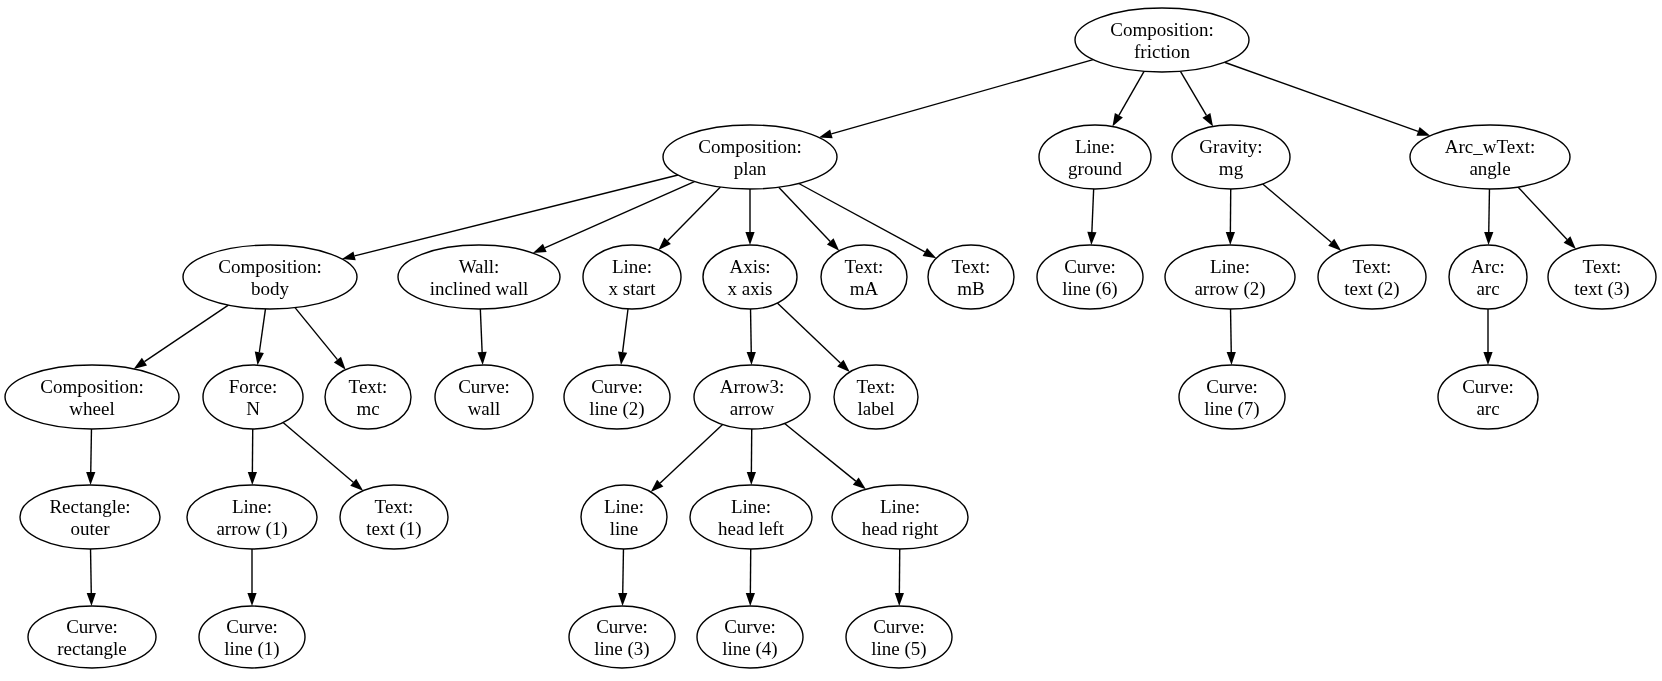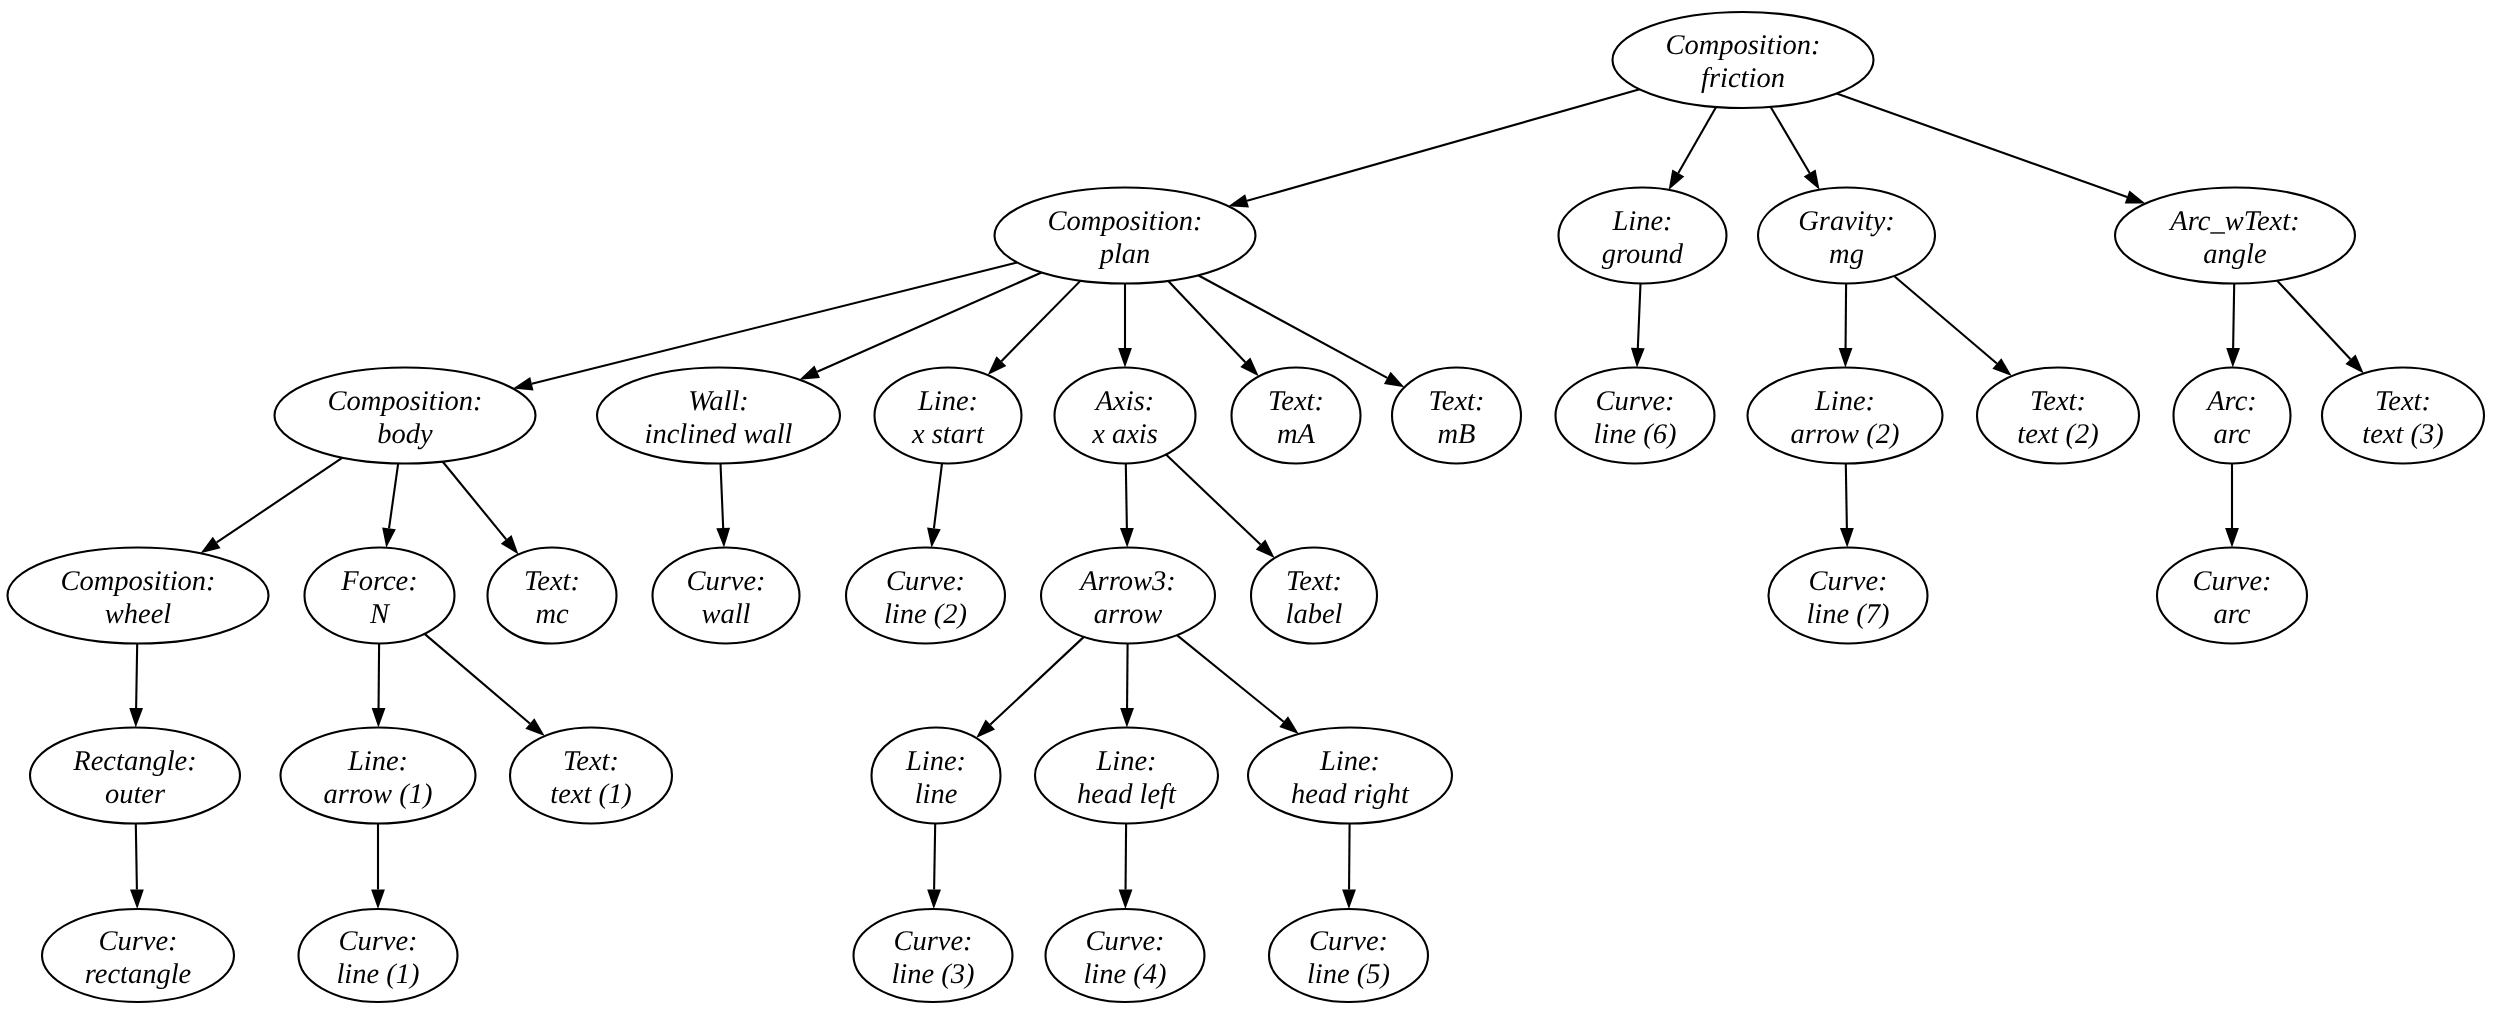--- a/index.html
+++ b/index.html
@@ -6,21 +6,20 @@
     margin: 0;
     padding: 0;
     background: #ffffff;
   }
   .canvas {
     position: relative;
     width: 1662px;
     height: 681px;
     background: #ffffff;
     overflow: hidden;
-    font-style: italic;
   }
   svg text {
     font-family: "Liberation Serif", "DejaVu Serif", serif;
     font-size: 19px;
     fill: #000000;
   }
 </style>
 </head>
 <body>
 

